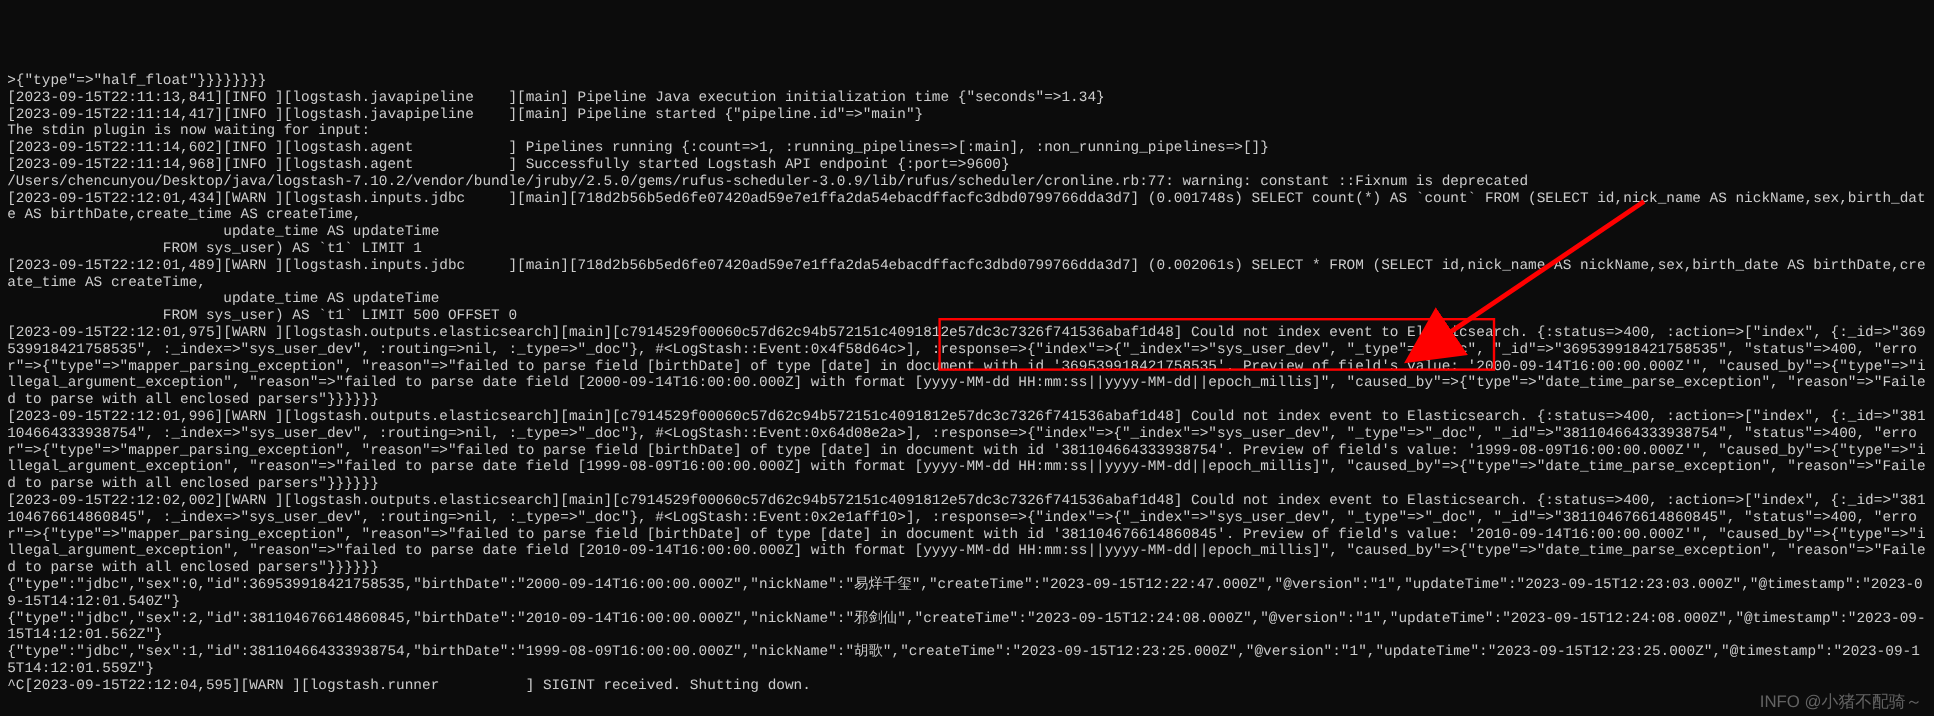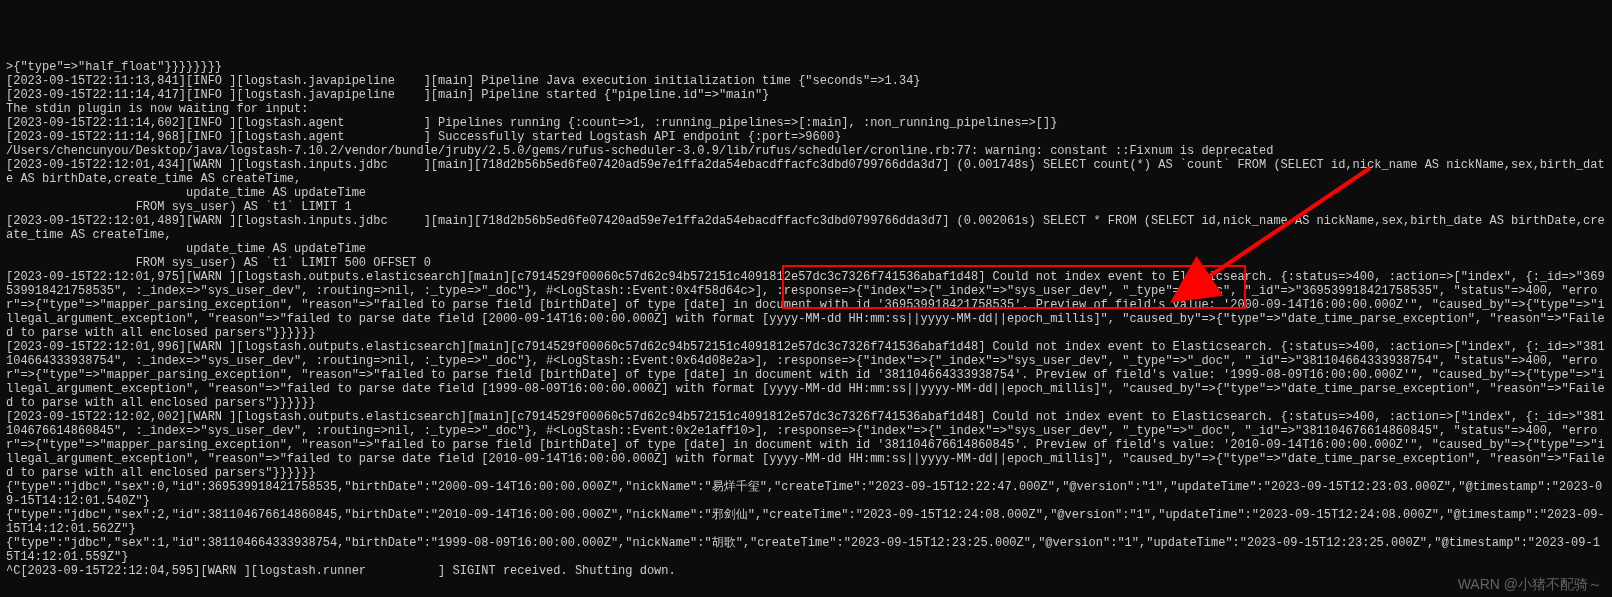--- a/index.html
+++ b/index.html
@@ -53,16 +53,16 @@
   <svg width="1612" height="597">
     <defs>
       <marker id="ah" markerWidth="12" markerHeight="12" refX="9" refY="6" orient="auto">
         <path d="M0,0 L12,6 L0,12 Z" fill="#ff0000"></path>
       </marker>
     </defs>
     <line x1="1370" y1="140" x2="1180" y2="268" stroke="#ff0000" stroke-width="4" marker-end="url(#ah)"></line>
   </svg>
 </div>
 
-<div class="watermark">WARN @小猪不配骑～</div>
+<div class="watermark">INFO @小猪不配骑～</div>
 
 
 
 
 </body></html>

